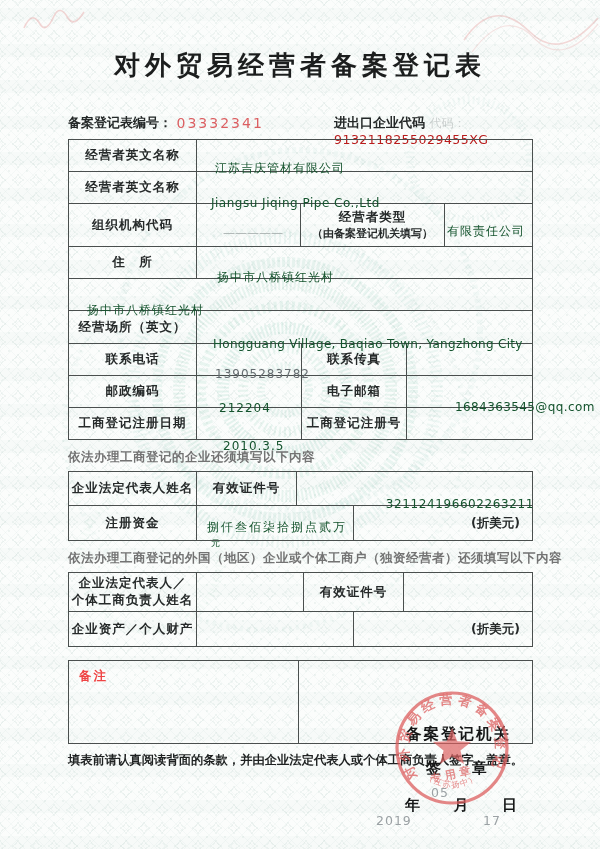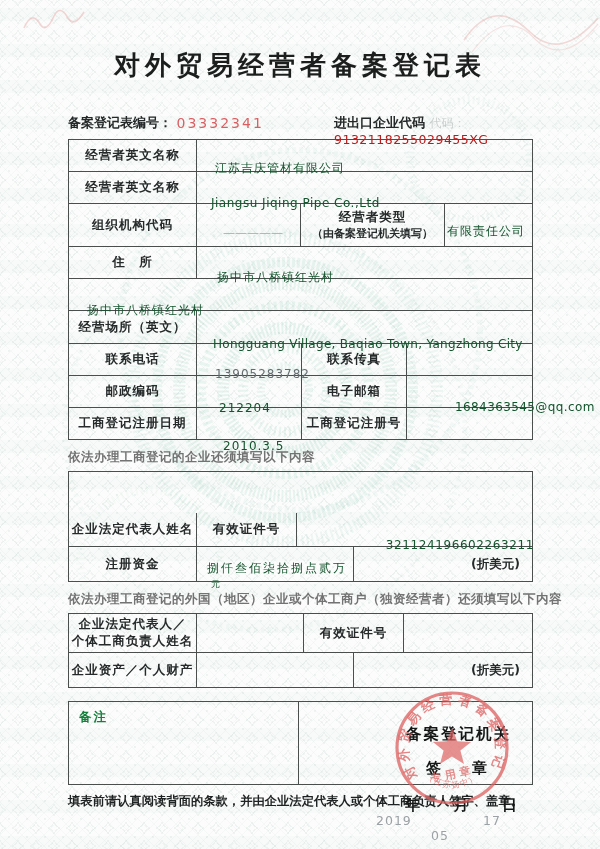--- a/index.html
+++ b/index.html
@@ -34,49 +34,49 @@
     box-sizing:border-box;background:transparent;}
   .tr{display:flex;border-top:1px solid #4a4f4e;}
   .tr:first-child{border-top:none;}
   .td{position:relative;border-left:1px solid #4a4f4e;box-sizing:border-box;}
   .td:first-child{border-left:none;}
   .lbl{display:flex;flex-direction:column;align-items:center;justify-content:center;
     font-weight:bold;color:#262a2a;font-size:12.5px;letter-spacing:1px;text-align:center;}
   .lbl .sub{font-size:11px;letter-spacing:0;}
   .w-l{width:127px;} .w-a{width:104px;} .w-b{width:144px;} .w-c{flex:1;}
   .w-d{width:105px;} .w-e{width:105px;} .w-f{flex:1;}
-  .h31{height:31px;} .h42{height:42px;} .h32{height:32px;} .h33{height:33px;margin-top:41px;}
+  .h31{height:31px;} .h42{height:42px;} .h32{height:32px;} .h33{height:33px;}
   .h34{height:34px;} .h38{height:38px;}
 
   
   .fv{position:absolute;color:#8f9896;font-size:12px;white-space:nowrap;z-index:3;
     letter-spacing:1px;}
   .fv.dark{color:#666d71;}
   .fv.faint{color:#14532d;}
   .dashes{color:#aab2b0;letter-spacing:0;}
   .usd{display:flex;align-items:center;justify-content:flex-end;padding-right:12px;
     font-weight:bold;color:#262a2a;font-size:12.5px;}
 
   .sec{margin:9px 0 5px 68px;font-weight:bold;font-size:12.5px;color:#737373;
     letter-spacing:.5px;}
-  .remark-lbl{padding:7px 0 0 10px;font-weight:bold;color:#15803d;font-size:12.5px;
+  .remark-lbl{padding:7px 0 0 10px;font-weight:bold;color:#ef4444;font-size:12.5px;
     letter-spacing:2px;}
   .note{margin:8px 0 0 68px;font-weight:bold;font-size:12.3px;color:#1f2222;}
 
   
   .regblock{position:absolute;left:0;top:0;width:600px;height:849px;z-index:2;
     pointer-events:none;}
   .authority{position:absolute;left:406px;top:724px;font-size:15.5px;font-weight:bold;
     color:#151717;letter-spacing:2px;z-index:4;}
   .sign{position:absolute;left:426px;top:759px;font-size:15px;font-weight:bold;
     color:#151717;letter-spacing:8px;z-index:4;}
   .ymd{position:absolute;left:405px;top:796px;width:112px;display:flex;
     justify-content:space-between;font-size:15px;font-weight:bold;color:#151717;z-index:4;}
   .dt{position:absolute;color:#9ba1a4;font-size:12.5px;letter-spacing:1px;z-index:4;}
-  .dt-y{left:376px;top:813px;} .dt-m{left:431px;top:785px;margin-top:43px;} .dt-d{left:483px;top:813px;}
+  .dt-y{left:376px;top:813px;} .dt-m{left:431px;top:785px;} .dt-d{left:483px;top:813px;}
   .stampsvg{position:absolute;left:378px;top:688px;z-index:3;opacity:.88;}
   .corner{position:absolute;z-index:1;pointer-events:none;}
 </style>
 </head>
 <body>
 
 <div class="sheet">
 
   <svg class="wm" width="600" height="849" viewBox="0 0 600 849">
     <g fill="none" stroke="#6fbfa6">

